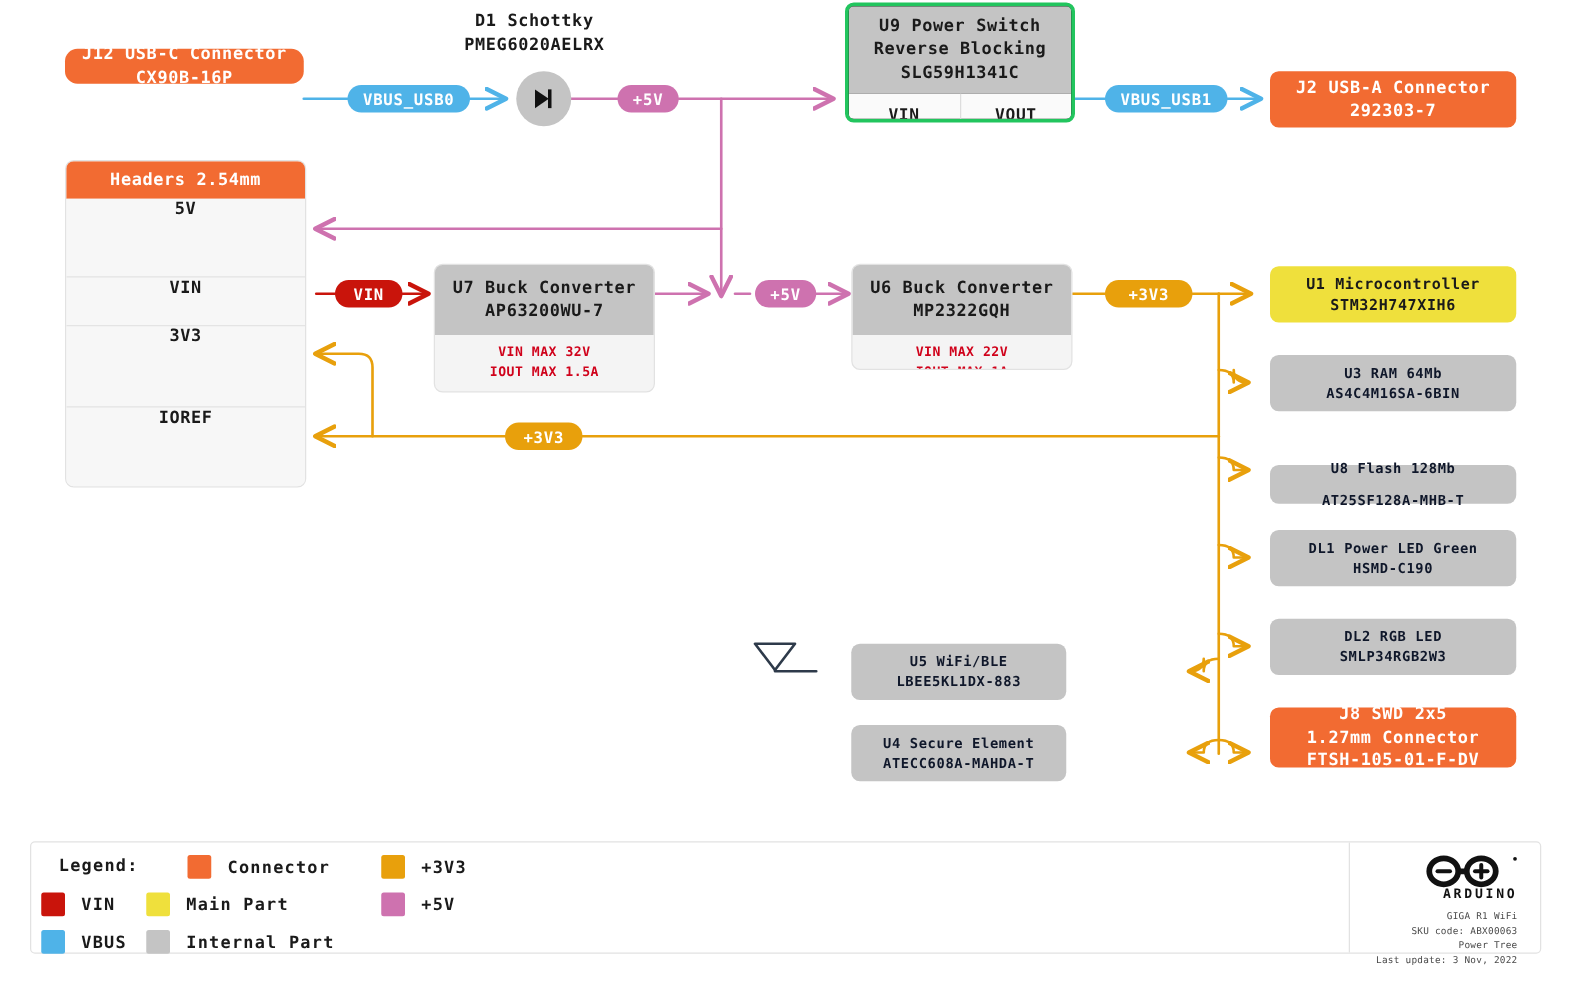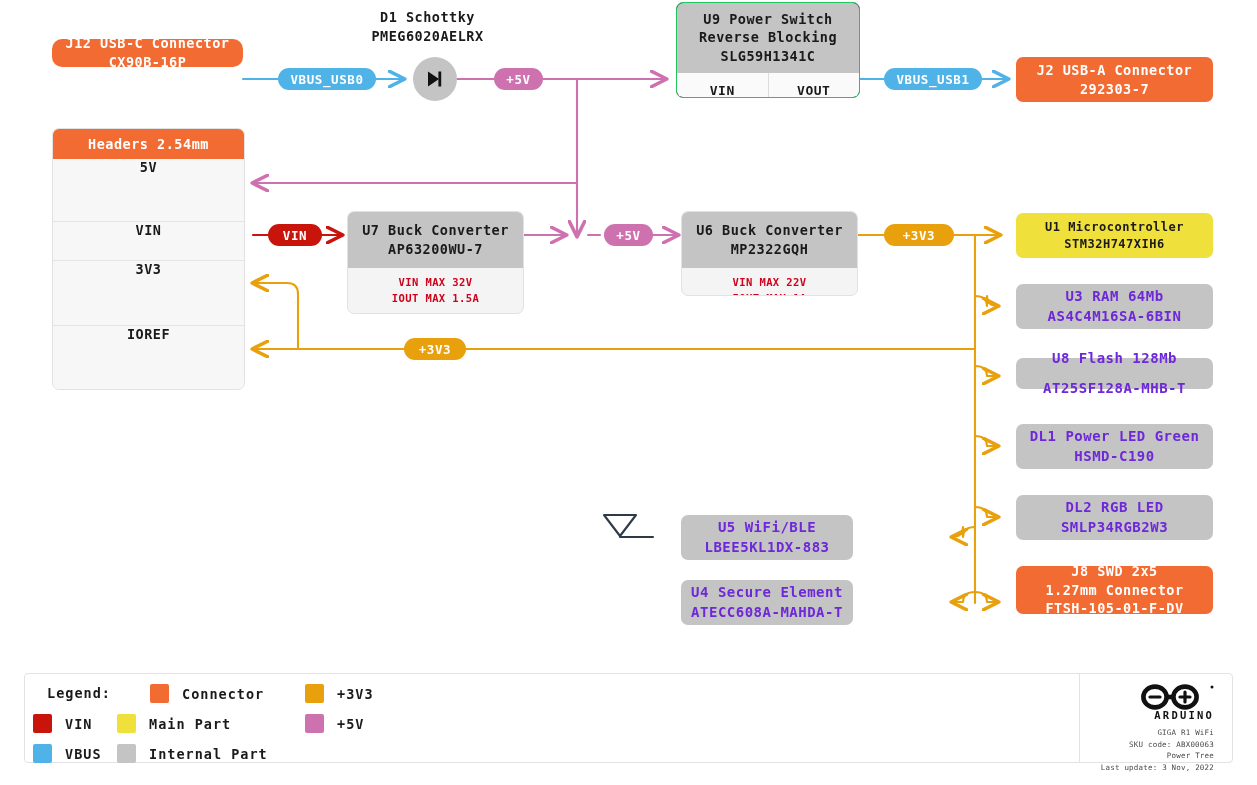--- a/index.html
+++ b/index.html
@@ -11,36 +11,36 @@
   }
   #canvas{position:absolute;left:0;top:0;width:1257px;height:785px;}
   #wires{position:absolute;left:0;top:0;width:1257px;height:785px;pointer-events:none;}
 
   .node{position:absolute;box-sizing:border-box;border-radius:7px;
         display:flex;flex-direction:column;align-items:center;justify-content:center;
         text-align:center;letter-spacing:.5px;}
   .node .ln{display:block;line-height:1.38;white-space:nowrap;}
 
   .n-connector{background:#F26B32;color:#ffffff;font-weight:bold;font-size:13.5px;}
-  .n-internal{background:#C4C4C4;color:#6d28d9;font-weight:bold;font-size:14px;}
+  .n-internal{background:#C4C4C4;color:#0f172a;font-weight:bold;font-size:11px;}
   .n-main{background:#EFE03C;color:#1a1a1a;font-weight:bold;font-size:12px;}
 
   
   .conv{position:absolute;box-sizing:border-box;border-radius:7px;background:#F4F4F4;
         border:1px solid #E2E2E2;overflow:hidden;}
   .conv .head{background:#C4C4C4;color:#1a1a1a;font-weight:bold;font-size:13.5px;
         text-align:center;letter-spacing:.5px;padding:9px 0 10px;}
   .conv .head .ln{display:block;line-height:1.38;white-space:nowrap;}
   .conv .spec{padding:7px 0 9px;text-align:center;}
   .conv .spec .ln{display:block;color:#D0021B;font-weight:bold;font-size:10.5px;
         line-height:1.5;letter-spacing:.4px;white-space:nowrap;}
 
   
   .sw{position:absolute;box-sizing:border-box;border-radius:7px;background:#000000;
-      border:1px solid #22c55e;overflow:hidden;}
+      border:3px solid #22c55e;overflow:hidden;}
   .sw .head{background:#C4C4C4;color:#1a1a1a;font-weight:bold;font-size:13.5px;
       text-align:center;letter-spacing:.5px;padding:7px 0 8px;}
   .sw .head .ln{display:block;line-height:1.36;white-space:nowrap;}
   .sw .pins{display:flex;height:34px;}
   .sw .pin{flex:1;display:flex;align-items:center;justify-content:center;
       font-weight:bold;font-size:13px;color:#1a1a1a;letter-spacing:.5px;background:#FAFAFA;}
   .sw .pin+.pin{border-left:1px solid #DDDDDD;}
 
   
   .hdrtab{position:absolute;box-sizing:border-box;border-radius:7px;background:#F7F7F7;
@@ -254,21 +254,21 @@
   </div>
 
   <div class="node n-main" style="left:1016px;top:213px;width:197px;height:45px;">
     <span class="ln">U1 Microcontroller</span>
     <span class="ln">STM32H747XIH6</span>
   </div>
   <div class="node n-internal" style="left:1016px;top:284px;width:197px;height:45px;">
     <span class="ln">U3 RAM 64Mb</span>
     <span class="ln">AS4C4M16SA-6BIN</span>
   </div>
-  <div class="node n-internal" style="left:1016px;top:358px;width:197px;height:31px;gap:10px;">
+  <div class="node n-internal" style="left:1016px;top:372px;width:197px;height:31px;gap:10px;">
     <span class="ln">U8 Flash 128Mb</span>
     <span class="ln">AT25SF128A-MHB-T</span>
   </div>
   <div class="node n-internal" style="left:1016px;top:424px;width:197px;height:45px;">
     <span class="ln">DL1 Power LED Green</span>
     <span class="ln">HSMD-C190</span>
   </div>
   <div class="node n-internal" style="left:1016px;top:495px;width:197px;height:45px;">
     <span class="ln">DL2 RGB LED</span>
     <span class="ln">SMLP34RGB2W3</span>

